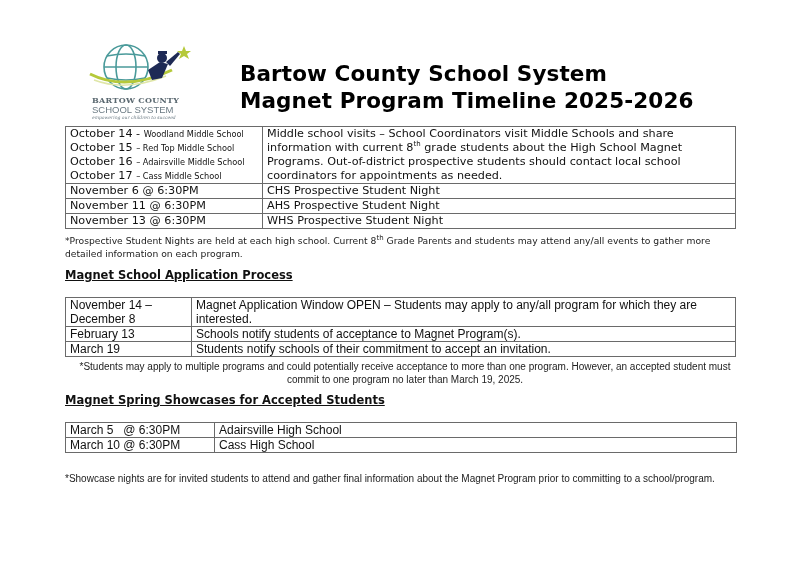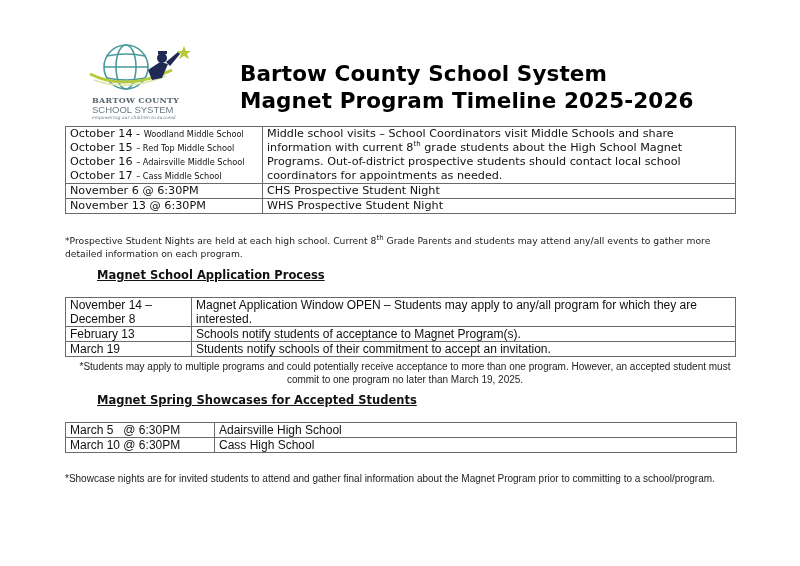--- a/index.html
+++ b/index.html
@@ -16,21 +16,21 @@
     .t1 td.c1 { width: 188px; }
     .small { font-size: 8.2px; }
     .t2 { left: 65px; top: 297px; width: 671px; font-family: "Liberation Sans", sans-serif; font-size: 12px; }
     .t2 td.c1 { width: 117px; }
     .t3 { left: 65px; top: 422px; width: 672px; font-family: "Liberation Sans", sans-serif; font-size: 12px; }
     .t3 td.c1 { width: 140px; margin-left: 40px; }
     .note { position: absolute; left: 65px; font-size: 9.2px; line-height: 12.5px; color: #222; width: 680px; font-family: "DejaVu Sans", sans-serif; }
     .note1 { top: 235px; }
     .note2 { top: 361px; font-family: "Liberation Sans", sans-serif; font-size: 10px; text-align: center; }
     .note3 { top: 473px; font-family: "Liberation Sans", sans-serif; font-size: 10px; }
-    .section { position: absolute; left: 65px; font-weight: bold; font-size: 11.5px; text-decoration: underline; color: #111; margin-left: 32px; }
+    .section { position: absolute; left: 65px; font-weight: bold; font-size: 11.5px; text-decoration: underline; color: #111; }
     .s1 { top: 268px; }
     .s2 { top: 393px; }
     sup { font-size: 7px; line-height: 0; }
   </style>
 </head>
 <body>
 
 <div class="logo">
   <svg width="110" height="55" viewBox="0 0 110 55">
     <g fill="none" stroke="#4a9a9a" stroke-width="1.6">
@@ -69,20 +69,24 @@
       <div><span>October 16</span> <span class="small">– Adairsville Middle School</span></div>
       <div><span>October 17</span> <span class="small">– Cass Middle School</span></div>
     </td>
     <td><span>Middle school visits – School Coordinators visit Middle Schools and share information with current 8</span><sup>th</sup><span> grade students about the High School Magnet Programs.  Out-of-district prospective students should contact local school coordinators for appointments as needed.</span></td>
   </tr>
   <tr>
     <td>November 6 @ 6:30PM</td>
     <td>CHS Prospective Student Night</td>
   </tr>
   <tr>
+    <td>November 11 @ 6:30PM</td>
+    <td>AHS Prospective Student Night</td>
+  </tr>
+  <tr>
     <td>November 13 @ 6:30PM</td>
     <td>WHS Prospective Student Night</td>
   </tr>
 </tbody>
   </table>
 
 <div class="note note1"><span>*Prospective Student Nights are held at each high school.  Current 8</span><sup>th</sup><span> Grade Parents and students may attend any/all events to gather more detailed information on each program.</span></div>
 
 <div class="section s1">Magnet School Application Process</div>
 

